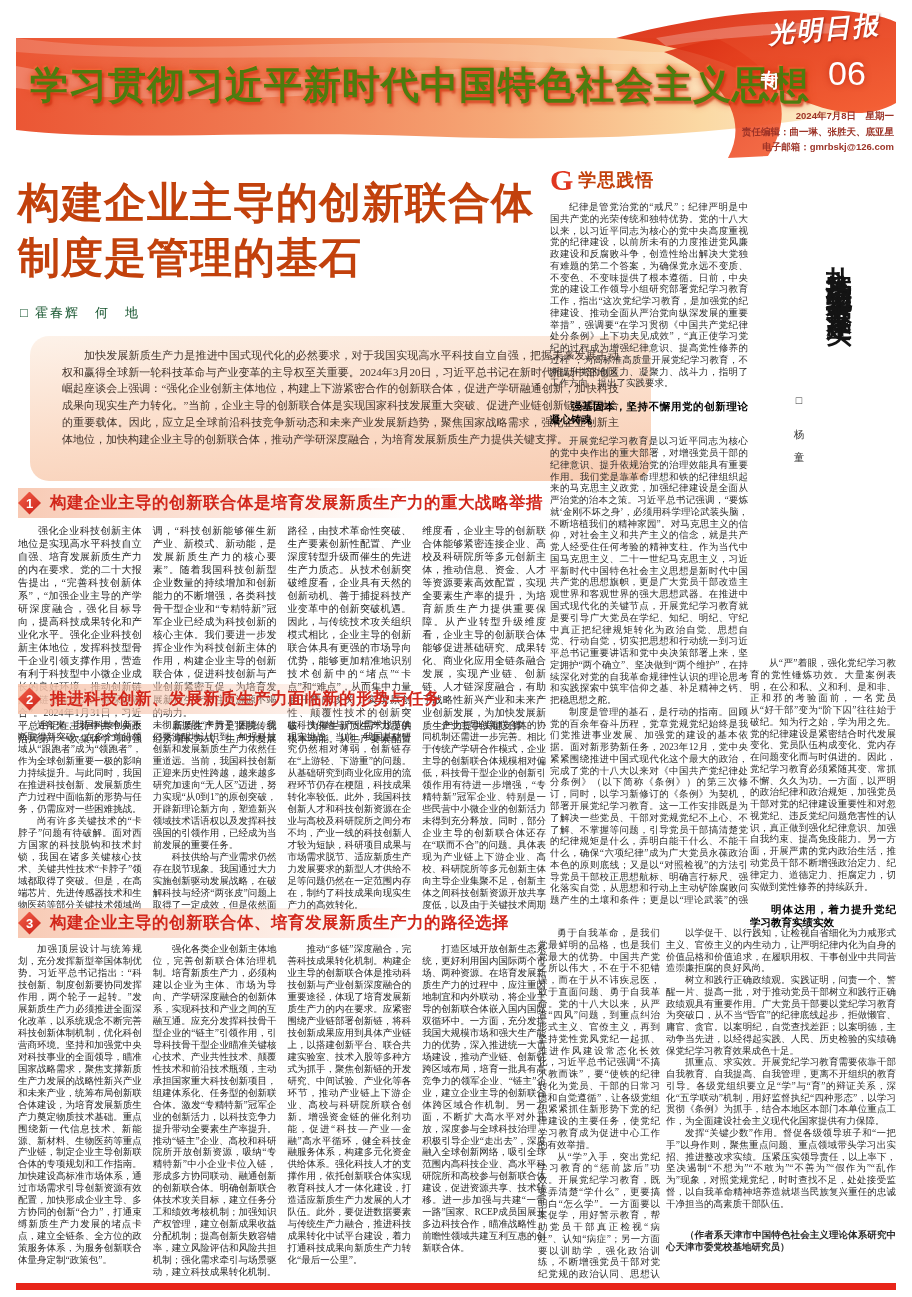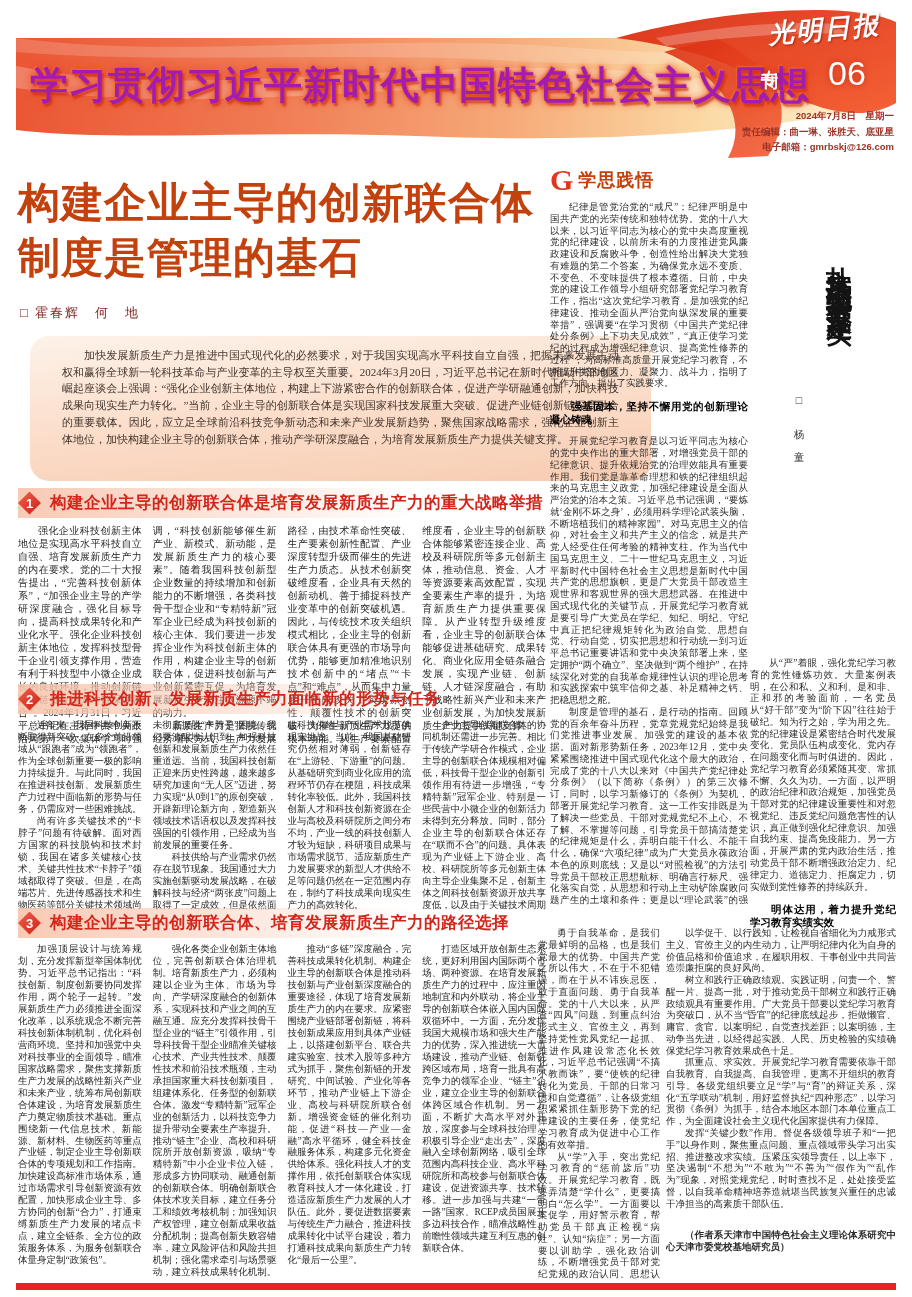--- a/index.html
+++ b/index.html
@@ -4,21 +4,21 @@
 <style>
   html,body{margin:0;padding:0;}
   body{
     width:912px;height:1297px;position:relative;background:#ffffff;
     font-family:"Liberation Serif","DejaVu Serif",serif;overflow:hidden;
   }
   
   .banner{position:absolute;left:16px;top:8px;width:880px;height:152px;}
   .banner svg{position:absolute;left:0;top:0;width:100%;height:100%;}
   .banner-headline{
-    position:absolute;left:14px;top:52px;font-size:38px;font-weight:900;color:#a21caf;
+    position:absolute;left:14px;top:52px;font-size:38px;font-weight:900;color:#4d7c0f;
     letter-spacing:1px;white-space:nowrap;font-family:"Liberation Sans",sans-serif;
     text-shadow:0 0 8px rgba(221,60,20,.95),2px 3px 2px rgba(200,40,10,.65),-1px -1px 2px rgba(255,130,70,.8);
   }
   .supplement{
     position:absolute;left:742px;top:48px;writing-mode:vertical-rl;font-size:17px;font-weight:bold;
     color:#fff;letter-spacing:4px;font-family:"Liberation Sans",sans-serif;
     text-shadow:0 0 5px rgba(200,40,10,.9);
   }
   .page-num{
     position:absolute;left:812px;top:46px;font-size:34px;color:#fff;
@@ -27,21 +27,21 @@
   .masthead{
     position:absolute;right:16px;top:4px;font-size:26px;font-weight:bold;font-style:italic;color:#fff;
     transform:rotate(-5deg);letter-spacing:2px;text-shadow:1px 1px 2px rgba(120,10,0,.55);
   }
   .dateblock{
     position:absolute;right:2px;top:100px;text-align:right;font-size:9.5px;line-height:1.65;
     color:#9c3327;font-weight:bold;font-family:"Liberation Sans",sans-serif;margin-left:38px;
   }
   
   .headline{position:absolute;left:18px;top:176px;margin:0;font-size:42px;line-height:1.3;font-weight:900;color:#c2410c;letter-spacing:1px;}
-  .byline{position:absolute;left:20px;top:304px;font-size:13px;color:#7f1d1d;letter-spacing:2px;}
+  .byline{position:absolute;left:20px;top:304px;font-size:13px;color:#14532d;letter-spacing:2px;}
   .leadbox{
     position:absolute;left:30px;top:336px;width:621px;height:145px;border-radius:19px;
     background:linear-gradient(175deg,#fdf2e9 0%,#fbdcc8 55%,#f7ccb2 100%);
     padding:11px 32px;box-sizing:border-box;font-size:11px;line-height:1.52;color:#41332b;text-align:justify;
   }
   .leadbox p{margin:0;text-indent:2em;}
   .section{position:absolute;left:18px;width:528px;}
   .sec-head{display:flex;align-items:center;gap:9px;height:30px;
     background:linear-gradient(90deg,rgba(247,196,172,.9),rgba(255,255,255,0) 75%);}
   .badge{width:23px;height:23px;flex:0 0 23px;clip-path:polygon(50% 0,100% 50%,50% 100%,0 50%);

